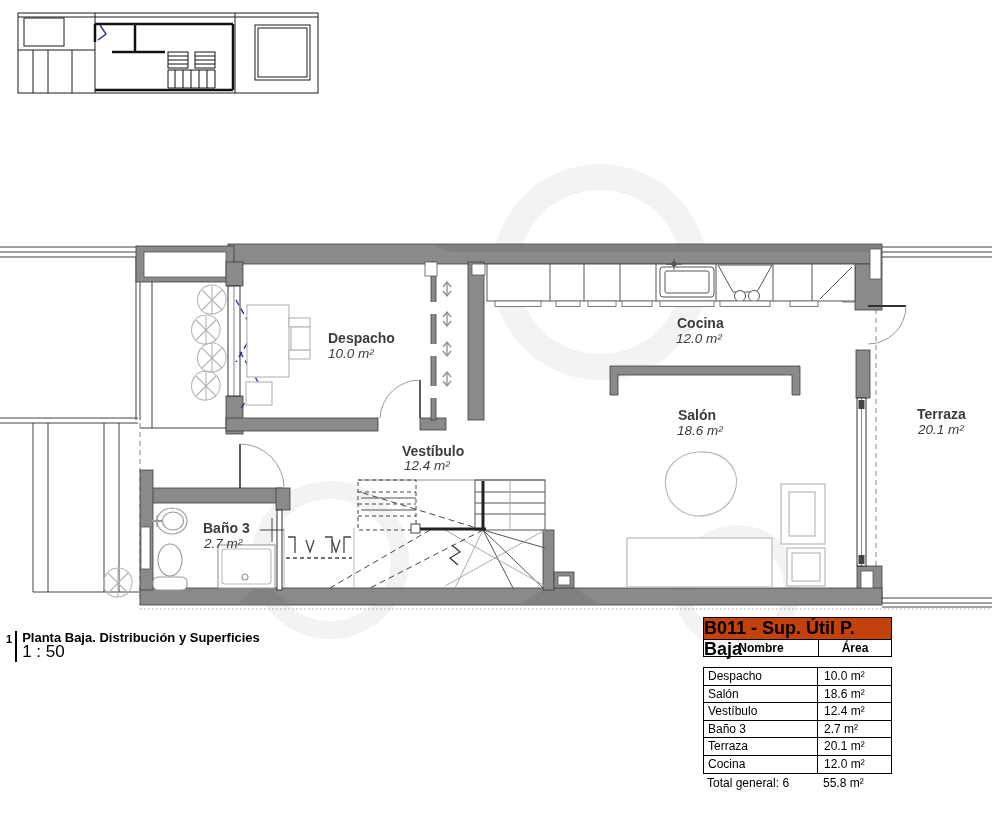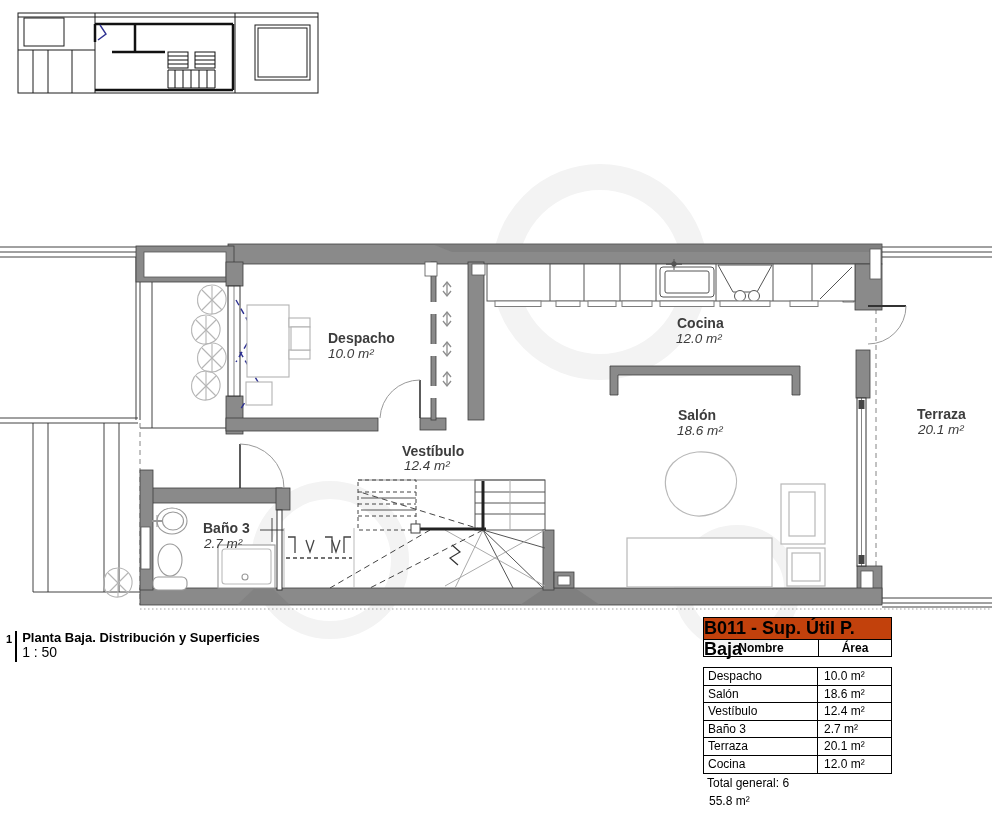--- a/index.html
+++ b/index.html
@@ -7,37 +7,37 @@
        font-family:"Liberation Sans",sans-serif;color:#000;}
   svg{position:absolute;left:0;top:0;}
   .room-name{font:bold 14px "Liberation Sans",sans-serif;fill:#3c3c3c;}
   .room-area{font:italic 13.5px "Liberation Sans",sans-serif;fill:#3c3c3c;}
 
   
   .view-title{position:absolute;left:6px;top:631px;display:flex;align-items:flex-start;}
   .vt-num{font-weight:bold;font-size:11px;padding:2px 3px 0 0;}
   .vt-divider{width:2px;background:#000;height:31px;margin-right:5px;}
   .vt-title{font-weight:bold;font-size:13px;line-height:14px;}
-  .vt-scale{font-size:14px;line-height:14px;}
+  .vt-scale{font-size:17px;line-height:14px;}
 
   
   .area-table{position:absolute;left:703px;top:617px;width:189px;font-size:12px;}
   .at-title{border:1.6px solid #000;height:21px;line-height:21px;text-align:left;
             font-weight:bold;font-size:18px;background:#c2410c;}
   .at-head{display:flex;border:1.6px solid #000;border-top:none;font-weight:bold;
            height:16px;line-height:16px;}
   .at-head .at-col1{width:114px;border-right:1.6px solid #000;text-align:center;}
   .at-head .at-col2{flex:1;text-align:center;}
   .at-gap{height:10px;}
   .at-rows{border:1.2px solid #000;}
   .at-row{display:flex;height:16.6px;line-height:16.6px;border-bottom:1px solid #000;}
   .at-row:last-child{border-bottom:none;}
   .at-row .at-col1{width:114px;border-right:1px solid #000;padding-left:4px;box-sizing:border-box;}
   .at-row .at-col2{flex:1;padding-left:6px;}
-  .at-total{display:flex;height:18px;line-height:18px;flex-direction:column;}
+  .at-total{display:flex;height:18px;line-height:18px;}
   .at-total .at-col1{width:114px;padding-left:4px;box-sizing:border-box;}
   .at-total .at-col2{flex:1;padding-left:6px;}
 </style>
 </head>
 <body>
 
 <svg width="992" height="824" viewBox="0 0 992 824">
 
   <g stroke="#f3f3f3" fill="none">
     <circle cx="600" cy="272" r="95" stroke-width="26"></circle>

